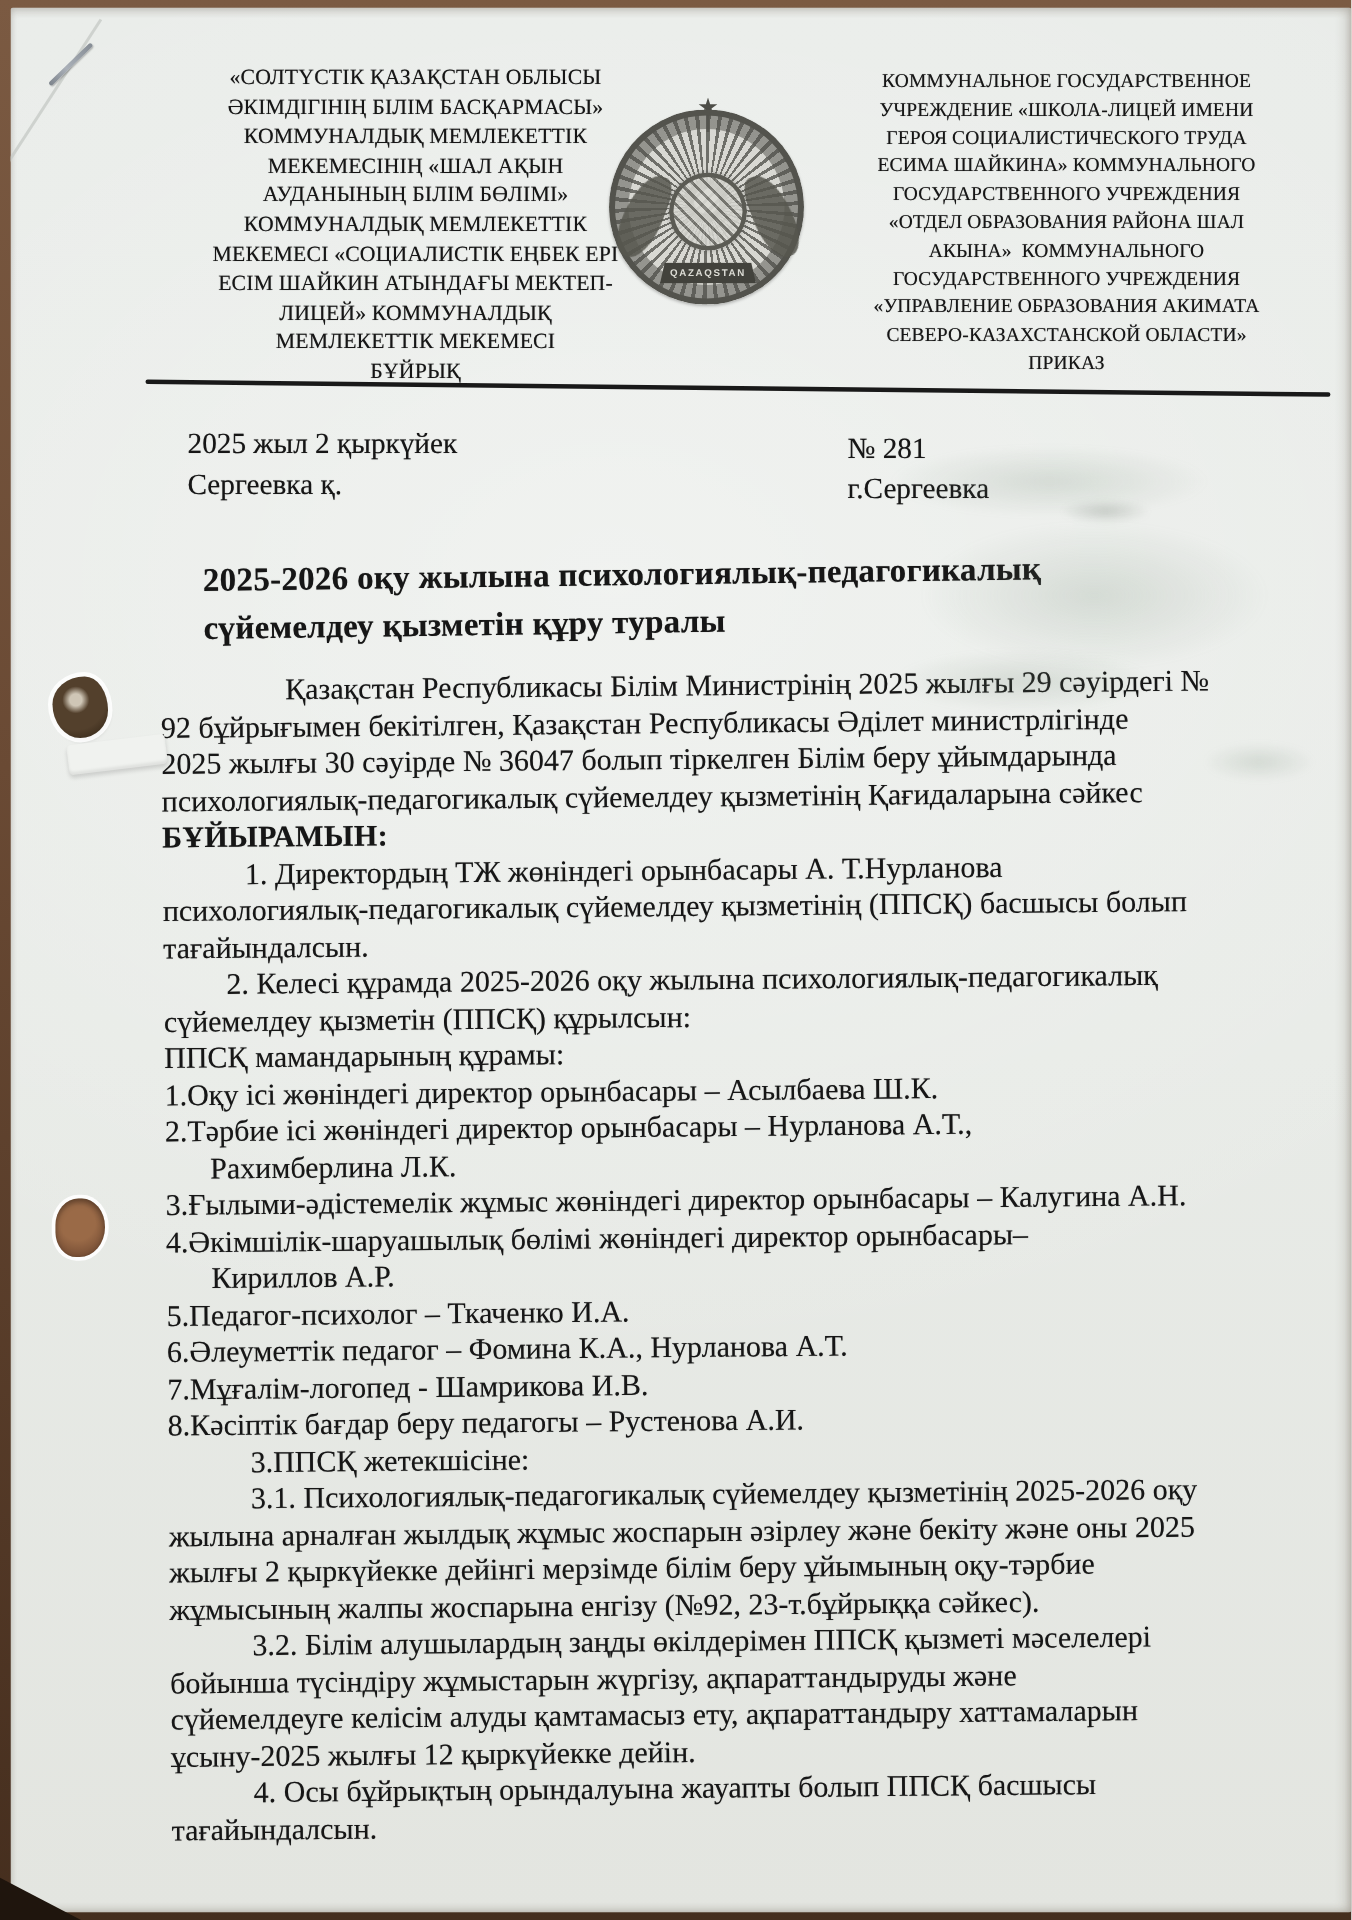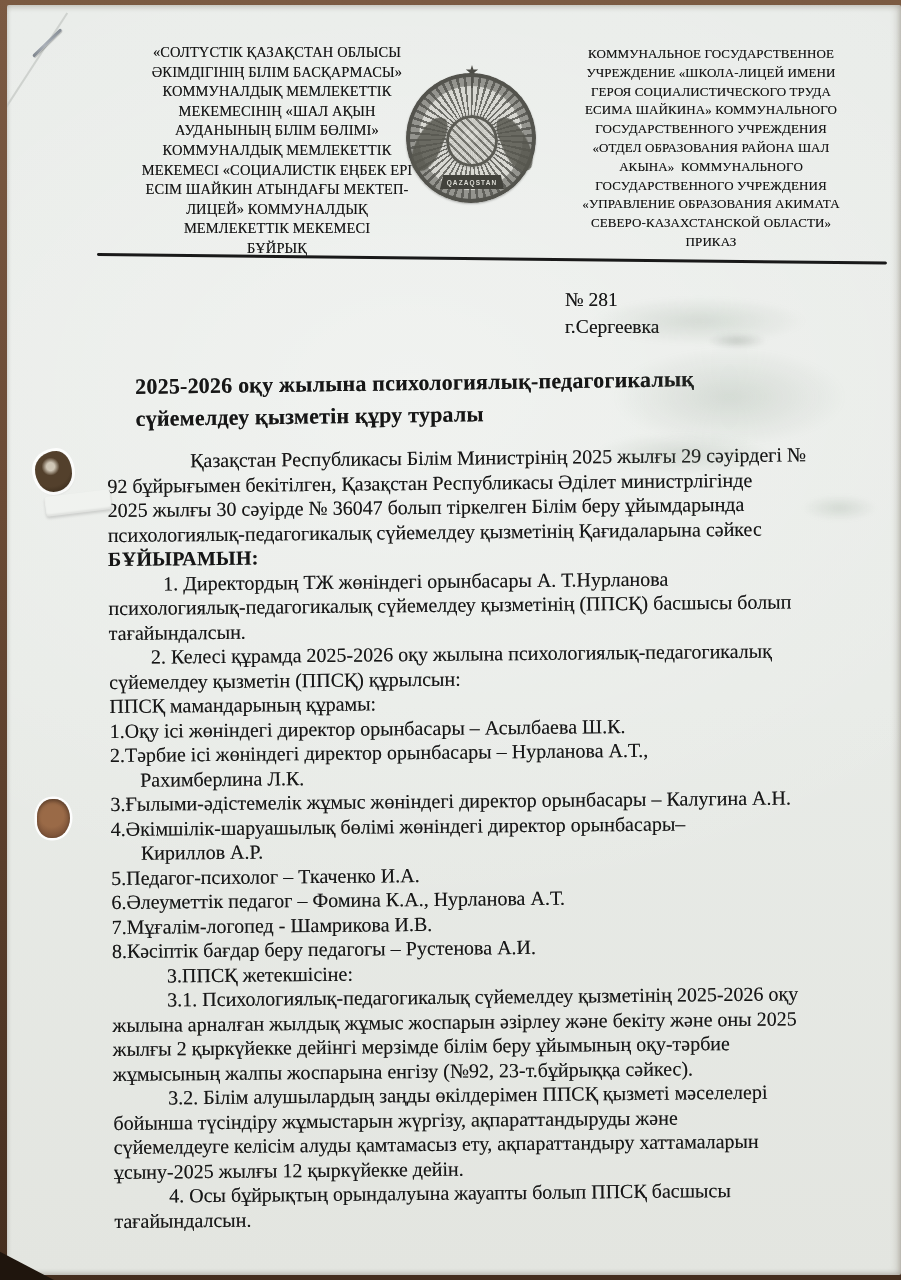--- a/index.html
+++ b/index.html
@@ -119,20 +119,21 @@
 ГОСУДАРСТВЕННОГО УЧРЕЖДЕНИЯ
 «ОТДЕЛ ОБРАЗОВАНИЯ РАЙОНА ШАЛ
 АКЫНА»  КОММУНАЛЬНОГО
 ГОСУДАРСТВЕННОГО УЧРЕЖДЕНИЯ
 «УПРАВЛЕНИЕ ОБРАЗОВАНИЯ АКИМАТА
 СЕВЕРО-КАЗАХСТАНСКОЙ ОБЛАСТИ»
 ПРИКАЗ</div>
 
     <div class="rule"></div>
 
+    <div class="txt date-block"><span>2025 жыл 2 қыркүйек</span><br><span>Сергеевка қ.</span></div>
 
     <div class="txt num-block"><span>№ 281</span><br><span>г.Сергеевка</span></div>
 
     <div class="txt title">2025-2026 оқу жылына психологиялық-педагогикалық
 сүйемелдеу қызметін құру туралы</div>
 
     <div class="body">
       <p class="ind85">Қазақстан Республикасы Білім Министрінің 2025 жылғы 29 сәуірдегі №
 92 бұйрығымен бекітілген, Қазақстан Республикасы Әділет министрлігінде
 2025 жылғы 30 сәуірде № 36047 болып тіркелген Білім беру ұйымдарында

